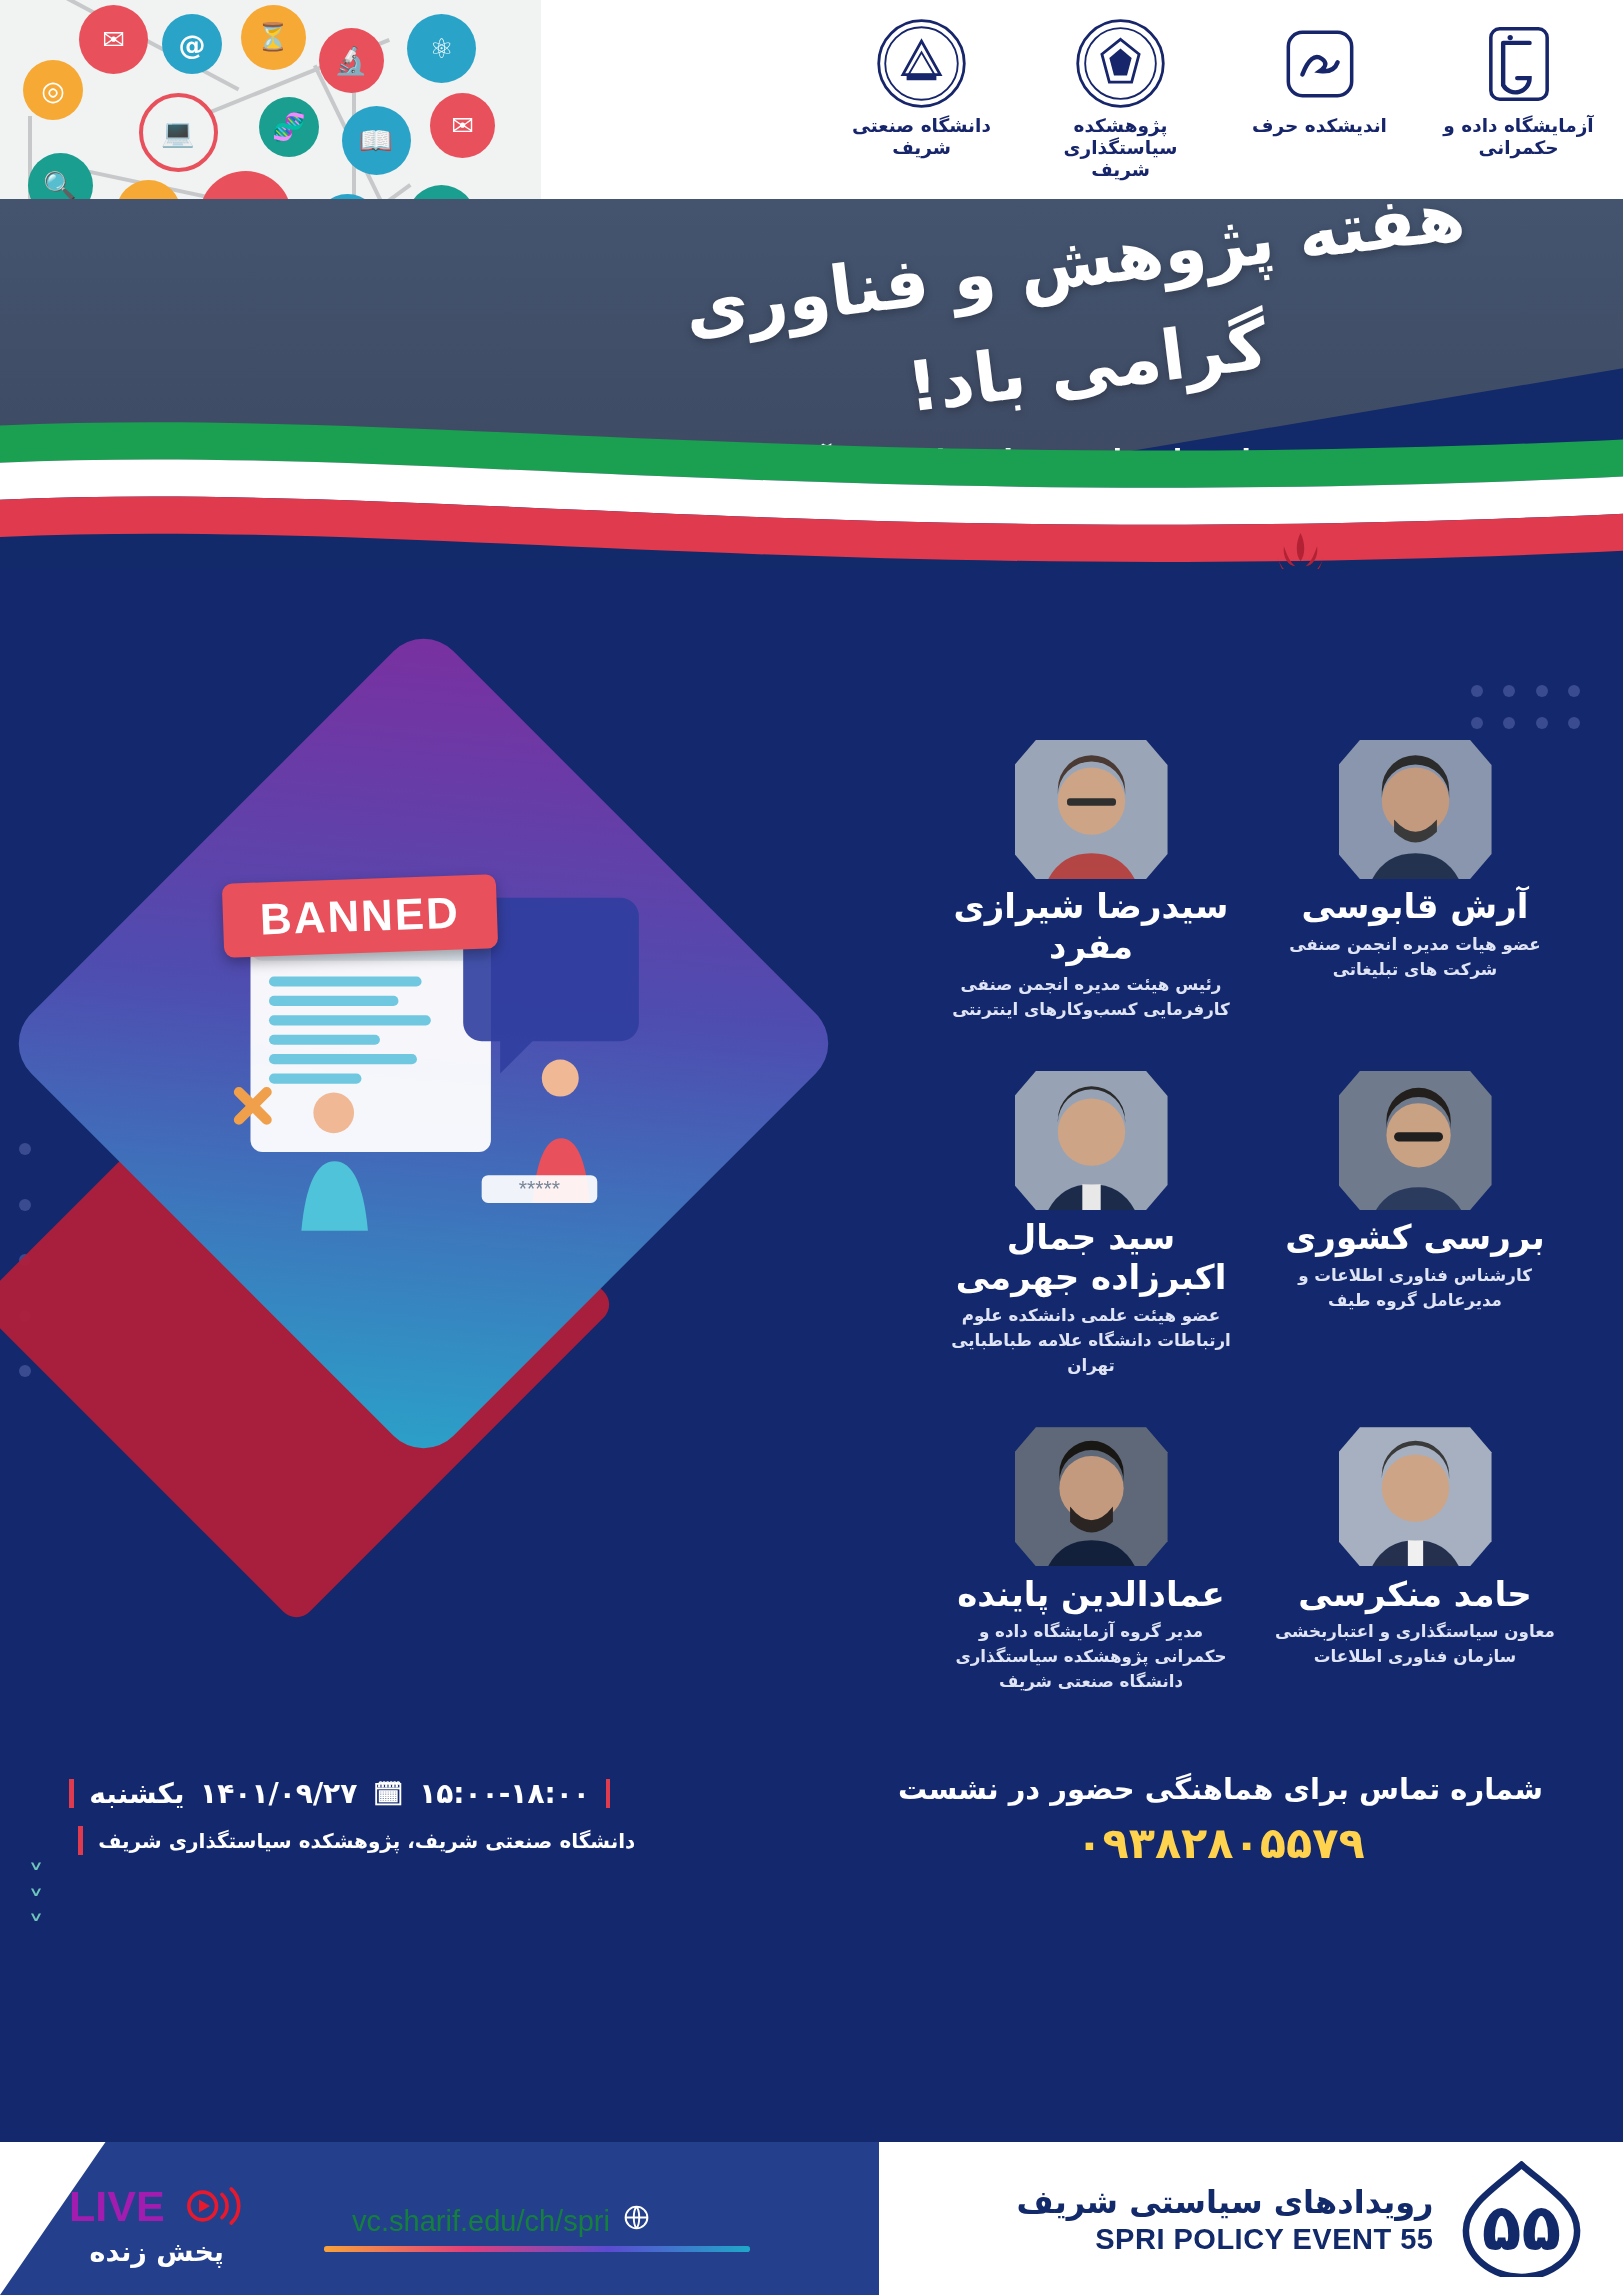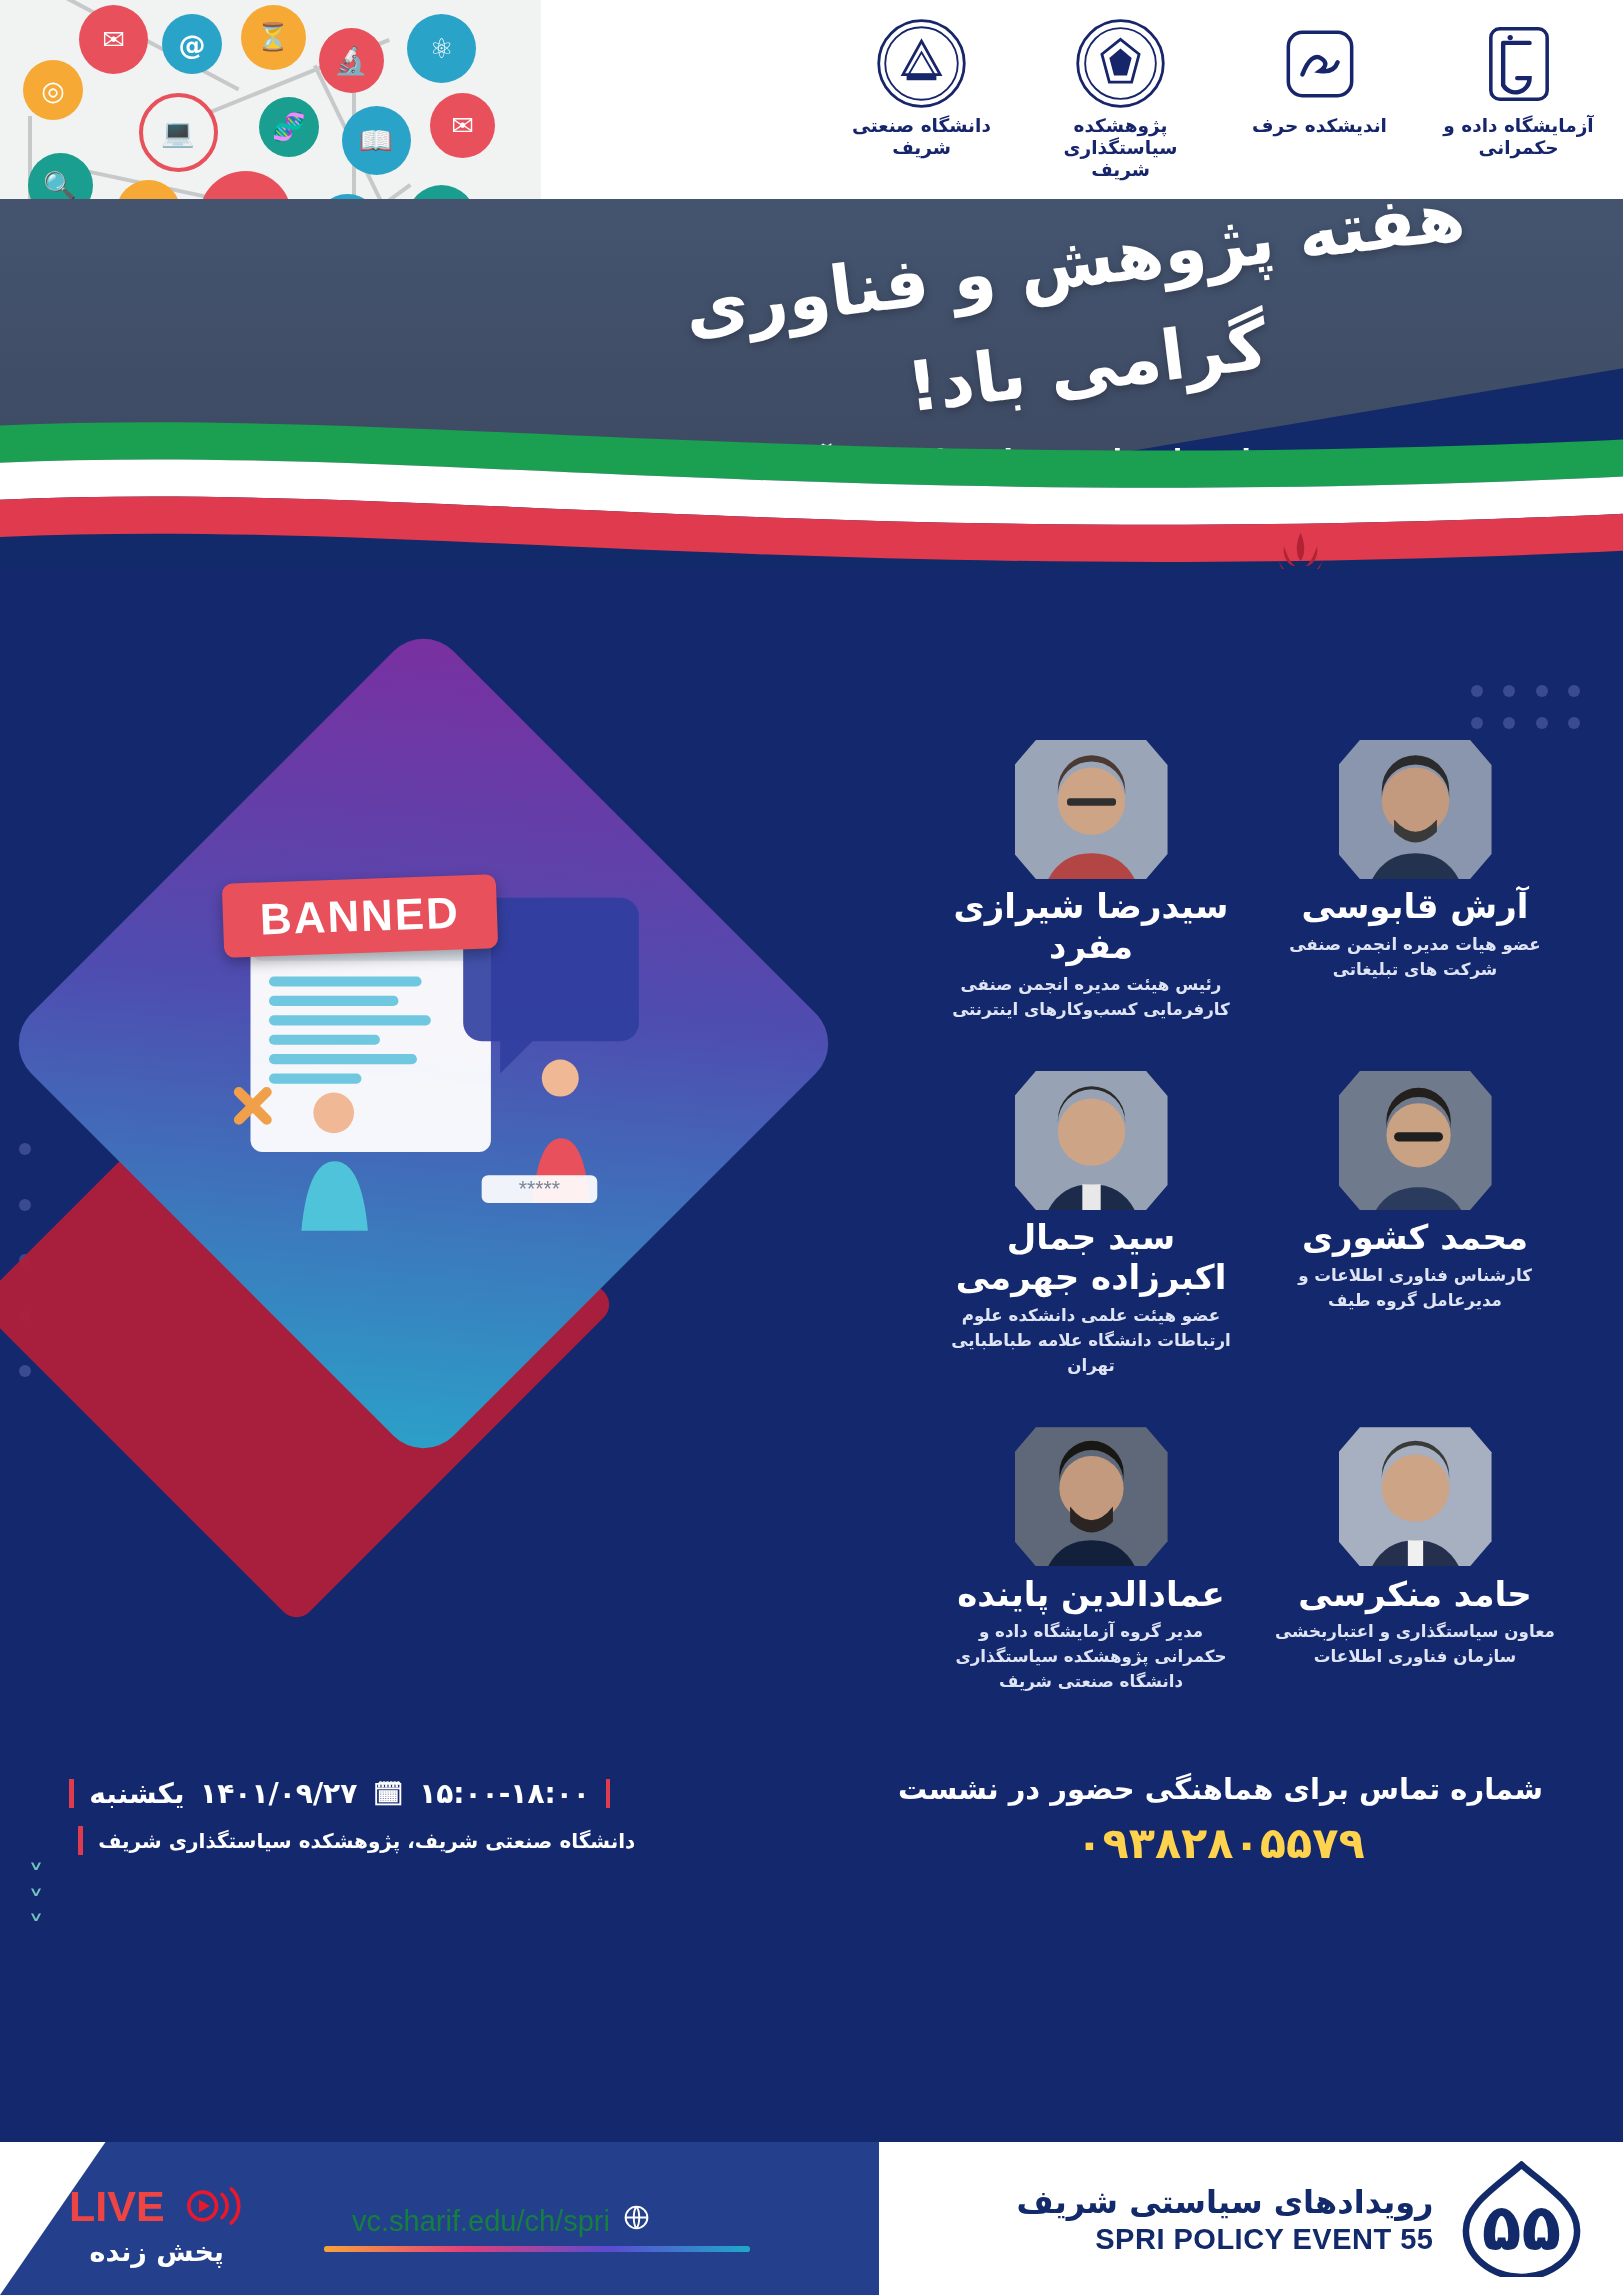--- a/index.html
+++ b/index.html
@@ -385,21 +385,21 @@
     position: absolute;
     left: 69px;
     bottom: 28px;
     text-align: center;
   }
   .live-top {
     display: flex; align-items: center; gap: 11px;
     direction: ltr;
   }
   .live-word {
-    font-size: 43px; font-weight: bold; color: #ef4444;
+    font-size: 43px; font-weight: bold; color: #a21caf;
     font-family: "Liberation Sans", sans-serif;
   }
   .live-fa { font-size: 27px; font-weight: bold; color: #ffffff; margin-top: 4.6px; }
 </style>
 </head>
 <body>
 
 <div class="poster">
 
   <div class="top-band">
@@ -559,21 +559,21 @@
       <div class="sp-card">
         <div class="sp-photo">
           <svg class="face" viewBox="0 0 100 100" preserveAspectRatio="none">
             <rect width="100" height="100" fill="#6f7a8c"></rect>
             <circle cx="52" cy="42" r="21" fill="#c9a183"></circle>
             <path d="M31 38 a21 21 0 0 1 42 0 l0 -6 a21 21 0 0 0 -42 0 Z" fill="#231f1c"></path>
             <rect x="36" y="40" width="32" height="6" rx="3" fill="#1f1f1f"></rect>
             <path d="M20 100 q8 -24 32 -24 q24 0 32 24 Z" fill="#2b3b5e"></path>
           </svg>
         </div>
-        <div class="sp-name">محمد کشوری</div>
+        <div class="sp-name">بررسی کشوری</div>
         <div class="sp-role">کارشناس فناوری اطلاعات و مدیرعامل گروه طیف</div>
       </div>
       <div class="sp-card">
         <div class="sp-photo">
           <svg class="face" viewBox="0 0 100 100" preserveAspectRatio="none">
             <rect width="100" height="100" fill="#97a3b5"></rect>
             <circle cx="50" cy="40" r="22" fill="#cda486"></circle>
             <path d="M28 34 a22 22 0 0 1 44 0 l0 -2 a22 22 0 0 0 -44 0 Z" fill="#2b2b2b"></path>
             <path d="M18 100 q8 -26 32 -26 q24 0 32 26 Z" fill="#1d2b4a"></path>
             <rect x="44" y="74" width="12" height="26" fill="#e8e8e8"></rect>

